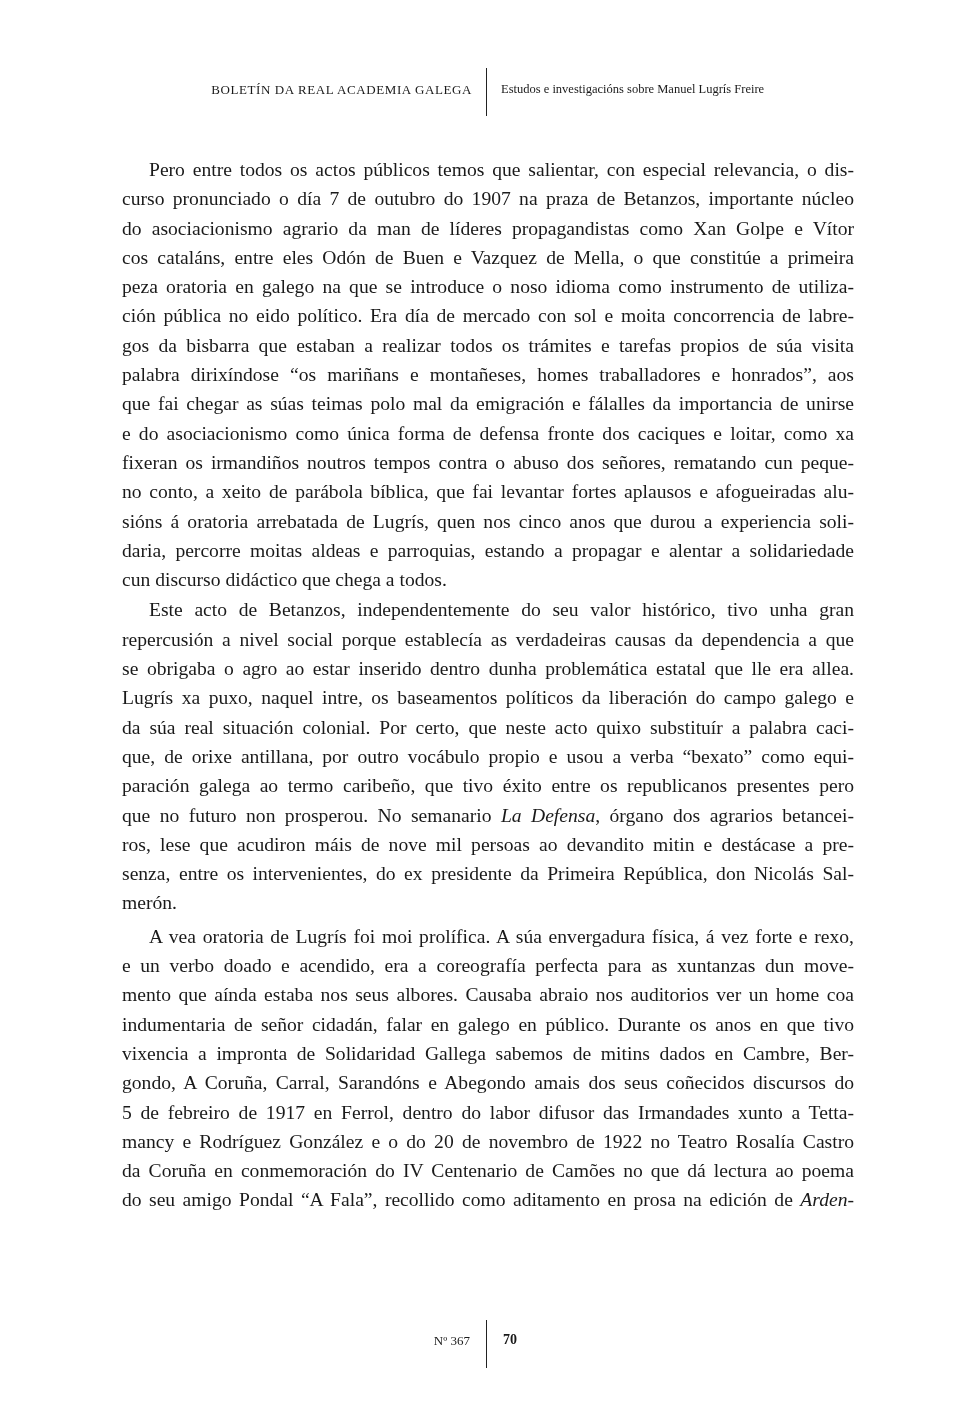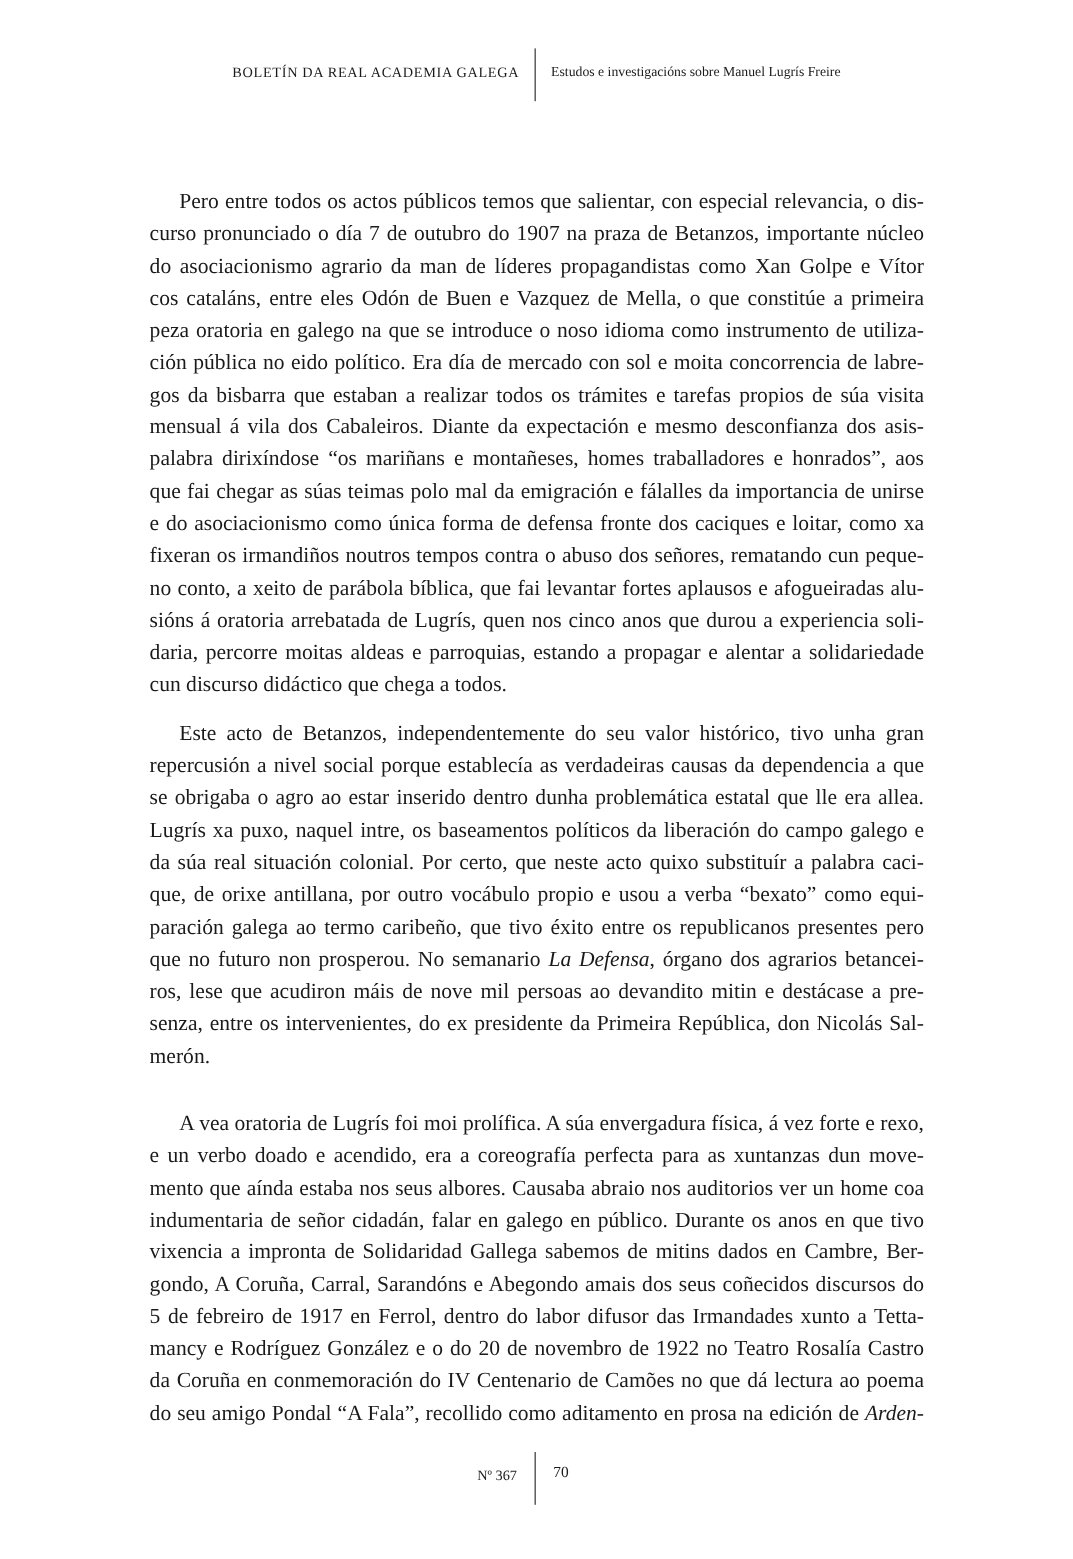--- a/index.html
+++ b/index.html
@@ -1,53 +1,52 @@
 <!DOCTYPE html>
 <html><head>
 <meta charset="utf-8">
 <style>
   html, body { margin:0; padding:0; background:#ffffff; }
   body { width:975px; height:1417px; position:relative; overflow:hidden;
          font-family:"Liberation Serif", "DejaVu Serif", serif; color:#1a1a1a; }
-  .header { position:absolute; top:44px; left:0; width:975px; height:50px; }
+  .header { position:absolute; top:68px; left:0; width:975px; height:50px; }
   .header-left { position:absolute; right:503px; top:14px; font-size:13px; letter-spacing:0.6px; white-space:nowrap; }
   .header-rule { position:absolute; left:486px; top:0; width:1px; height:48px; background:#222; }
   .header-right { position:absolute; left:501px; top:14px; font-size:12.5px; white-space:nowrap; }
   .body-text { position:absolute; left:121px; top:154px; width:734px; font-size:19.6px; }
   .line { display:block; height:29.3px; line-height:29.3px; text-align:justify; text-align-last:justify; white-space:nowrap; overflow:visible; }
   .line.last { text-align-last:left; }
   .line.indent { padding-left:27px; }
-  .para { margin:15px; }
+  .para { margin:1px; }
   .para + .para { margin-top:0; }
   .gap { height:2px; }
   em { }
   .footer { position:absolute; top:1320px; left:0; width:975px; height:50px; }
   .footer-left { position:absolute; right:505px; top:13px; font-size:13px; white-space:nowrap; }
   .footer-rule { position:absolute; left:486px; top:0; width:1px; height:48px; background:#222; }
-  .footer-right { position:absolute; left:503px; top:12px; font-size:14px; font-weight:normal; }
+  .footer-right { position:absolute; left:503px; top:12px; font-size:14px; font-weight:bold; }
 </style>
 </head>
 <body>
 
 <div class="header">
   <span class="header-left">BOLETÍN DA REAL ACADEMIA GALEGA</span>
   <span class="header-rule"></span>
   <span class="header-right">Estudos e investigacións sobre Manuel Lugrís Freire</span>
 </div>
 
 <div class="body-text">
   <div class="para">
     <span class="line indent">Pero entre todos os actos públicos temos que salientar, con especial relevancia, o dis-</span>
     <span class="line">curso pronunciado o día 7 de outubro do 1907 na praza de Betanzos, importante núcleo</span>
     <span class="line">do asociacionismo agrario da man de líderes propagandistas como Xan Golpe e Vítor</span>
     <span class="line">cos cataláns, entre eles Odón de Buen e Vazquez de Mella, o que constitúe a primeira</span>
     <span class="line">peza oratoria en galego na que se introduce o noso idioma como instrumento de utiliza-</span>
     <span class="line">ción pública no eido político. Era día de mercado con sol e moita concorrencia de labre-</span>
     <span class="line">gos da bisbarra que estaban a realizar todos os trámites e tarefas propios de súa visita</span>
-    <span class="line">mensual á vila dos Cabaleiros. Diante da expectación e mesmo desconfianza dos asis-</span>
     <span class="line">palabra dirixíndose “os mariñans e montañeses, homes traballadores e honrados”, aos</span>
     <span class="line">que fai chegar as súas teimas polo mal da emigración e fálalles da importancia de unirse</span>
     <span class="line">e do asociacionismo como única forma de defensa fronte dos caciques e loitar, como xa</span>
     <span class="line">fixeran os irmandiños noutros tempos contra o abuso dos señores, rematando cun peque-</span>
     <span class="line">no conto, a xeito de parábola bíblica, que fai levantar fortes aplausos e afogueiradas alu-</span>
     <span class="line">sións á oratoria arrebatada de Lugrís, quen nos cinco anos que durou a experiencia soli-</span>
     <span class="line">daria, percorre moitas aldeas e parroquias, estando a propagar e alentar a solidariedade</span>
     <span class="line last">cun discurso didáctico que chega a todos.</span>
   </div>
   <div class="para">

